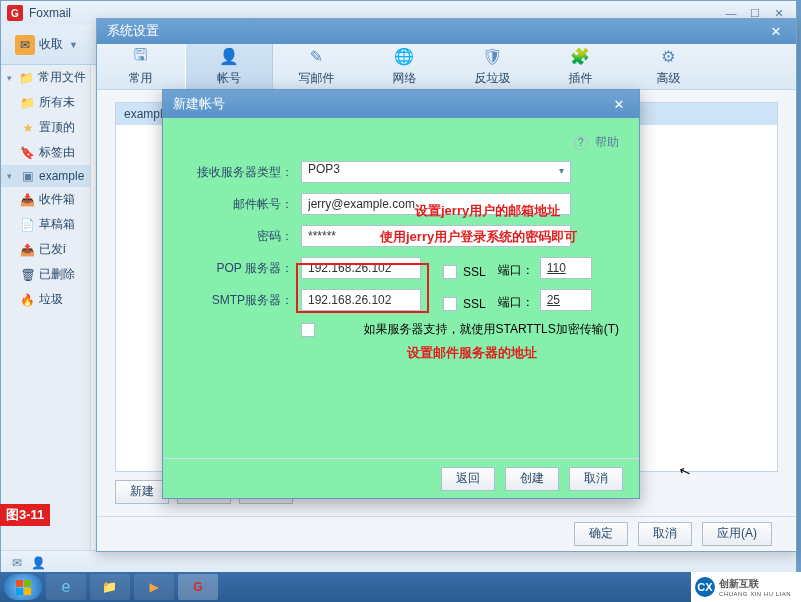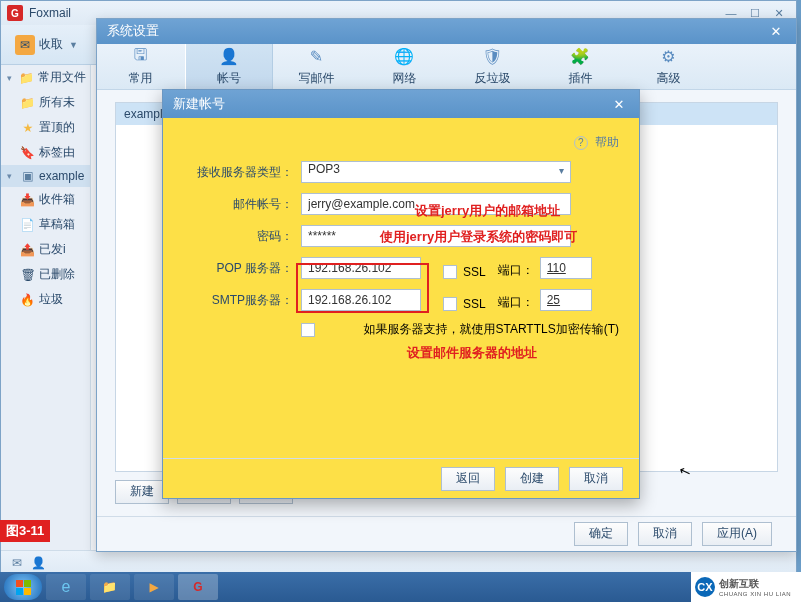--- a/index.html
+++ b/index.html
@@ -49,21 +49,21 @@
   .tab-ico { width:22px; height:22px; display:flex; align-items:center; justify-content:center; font-size:16px; color:#5a8cc0;}
   .tab-label { font-size:12px;}
   .dlg-body { flex:1; padding:12px 18px; position:relative;}
   .acct-box { width:100%; height:370px; border:1px solid #c7d6e5; background:#fff;}
   .acct-item { padding:4px 8px; background:#cde3f6; color:#2b4a6b;}
   .acct-buttons { margin-top:8px; display:flex; gap:8px;}
   .btn { height:24px; padding:0 14px; background:linear-gradient(#fdfdfd,#e9eef4); border:1px solid #aebfd0; color:#2b4a6b; cursor:pointer; font-size:12px;}
   .dlg-footer { height:40px; display:flex; align-items:center; justify-content:flex-end; gap:10px; padding:0 24px; border-top:1px solid #d0dce8;}
 
   
-  .dlg-new { position:absolute; top:89px; left:162px; width:478px; height:410px; background:#fde047; border:1px solid #6b97c2; box-shadow:0 6px 16px rgba(0,0,0,.3); display:flex; flex-direction:column;}
+  .dlg-new { position:absolute; top:89px; left:162px; width:478px; height:410px; background:#86efac; border:1px solid #6b97c2; box-shadow:0 6px 16px rgba(0,0,0,.3); display:flex; flex-direction:column;}
   .dlg-new .dlg-title { background:linear-gradient(#6fa3d4,#5a93c9);}
   .dlg-new-body { flex:1; padding:16px 20px 8px 20px; position:relative;}
   .help-row { text-align:right; color:#5a7ea0; margin-bottom:10px;}
   .help-row .q { display:inline-flex; width:14px; height:14px; border:1px solid #aebfd0; border-radius:50%; align-items:center; justify-content:center; font-size:10px; margin-right:4px;}
   .form-row { display:flex; align-items:center; margin-bottom:10px; gap:8px;}
   .form-label { width:110px; text-align:right; color:#2b4a6b;}
   .inp { height:22px; border:1px solid #aebfd0; background:#fff; padding:0 6px; font-size:12px; color:#333;}
   .inp.sel { width:270px;}
   .inp.m { width:120px;}
   .inp.s { width:52px;text-decoration:underline;}
@@ -73,21 +73,21 @@
   .chk { width:14px; height:14px; border:1px solid #aebfd0; background:#fff; cursor:pointer;}
   .row-inline { display:flex; align-items:flex-end; gap:6px;}
   .dlg-new-footer { height:40px; display:flex; align-items:center; justify-content:flex-end; gap:10px; padding:0 16px; border-top:1px solid #d0dce8;}
   .cursor-arrow { position:absolute; top:463px; left:679px; font-size:14px; color:#000; pointer-events:none; transform:rotate(-20deg);}
 
   
   .anno { position:absolute; color:#e02020; font-weight:bold; font-size:13px; pointer-events:none; white-space:nowrap;}
   .red-box { position:absolute; border:2px solid #e02020; pointer-events:none;}
 
   
-  .fig-label { position:absolute; left:0; top:520px; background:#e02020; color:#fff; padding:2px 6px; font-weight:bold; font-size:13px;}
+  .fig-label { position:absolute; left:0; top:504px; background:#e02020; color:#fff; padding:2px 6px; font-weight:bold; font-size:13px;}
 
   
   .taskbar { position:absolute; bottom:0; left:0; right:0; height:30px; background:linear-gradient(#3a6ea8,#2a5a92); display:flex; align-items:center; padding:0 4px;}
   .start-btn { width:38px; height:26px; background:radial-gradient(circle,#7fc6f8,#1e6bb8); border-radius:13px; display:flex; align-items:center; justify-content:center; cursor:pointer; font-size:14px;}
   .tb-item { width:40px; height:26px; margin-left:4px; display:flex; align-items:center; justify-content:center; cursor:pointer; border-radius:2px;}
   .tb-item.pinned { background:rgba(255,255,255,.1);}
   .tb-item.active-app { background:rgba(255,255,255,.25);}
   .taskbar .spacer { flex:1;}
   .tray { display:flex; align-items:center; gap:6px; color:#fff; font-size:11px;}
   .tray-ico { width:14px; height:14px; display:flex; align-items:center; justify-content:center;}

